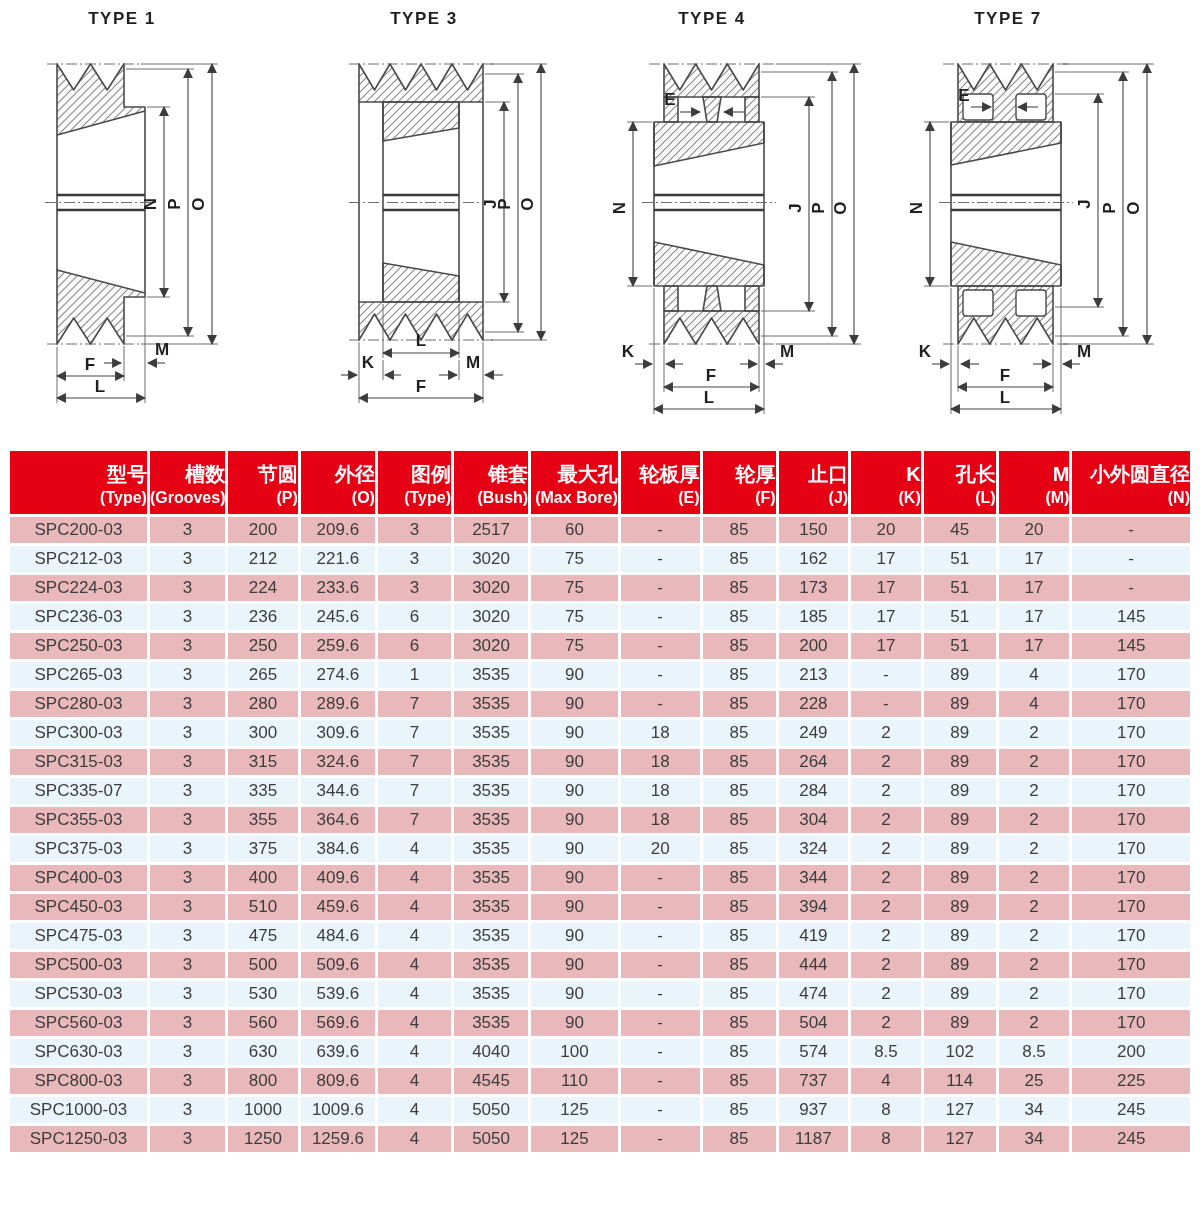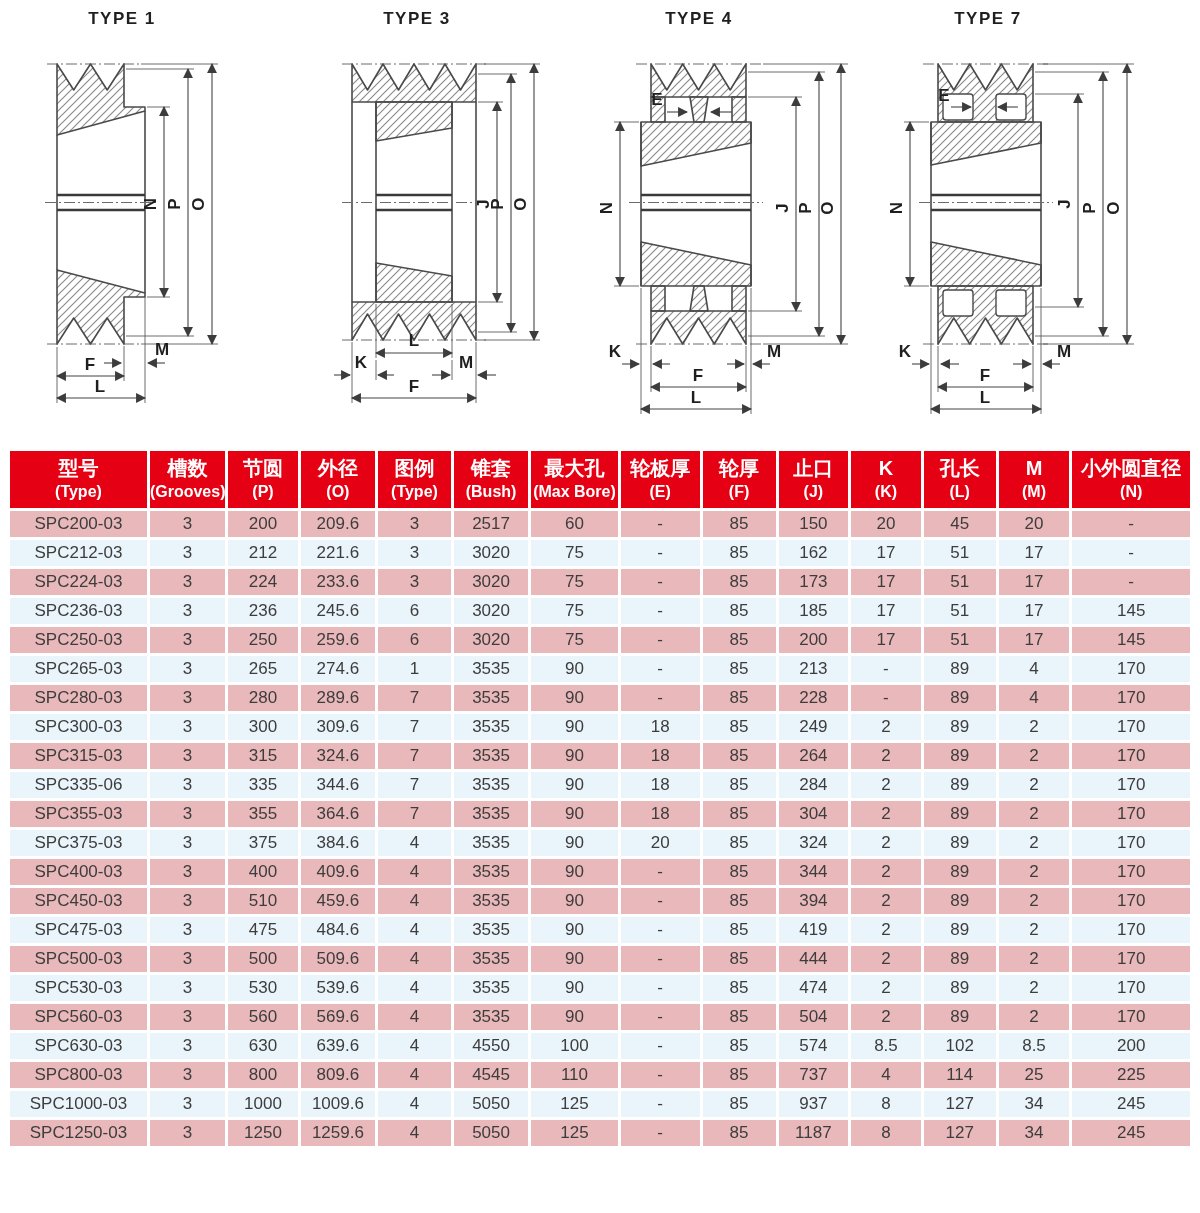--- a/index.html
+++ b/index.html
@@ -6,35 +6,35 @@
     --header-bg:#e60013; --header-text:#ffffff;
     --row-pink:#e9b8ba; --row-blue:#e9f4fb;
     --body-text:#3d3d3d; --drawing-line:#4a4a4a;
   }
   *{box-sizing:border-box;}
   html,body{margin:0;padding:0;background:#fff;}
   body{width:1200px;font-family:"Liberation Sans",sans-serif;}
   .page{width:1200px;}
 
   
-  .diagrams{display:flex;padding:2px 6px 0 6px;height:434px;}
+  .diagrams{display:flex;justify-content:space-between;padding:2px 6px 0 6px;height:434px;}
   .diag{margin:0;padding:0;}
   svg text.title{font-family:"Liberation Sans",sans-serif;font-size:17px;font-weight:bold;fill:#1f1f1f;letter-spacing:1.5px;text-anchor:middle;}
   svg text.dimtext{font-family:"Liberation Sans",sans-serif;font-size:17px;font-weight:bold;fill:#1f1f1f;text-anchor:middle;}
   .hatched{fill:url(#hatch);stroke:var(--drawing-line);stroke-width:1.6;stroke-linejoin:round;}
   .white{fill:#ffffff;stroke:var(--drawing-line);stroke-width:1.4;}
   .edge{stroke:var(--drawing-line);stroke-width:1.6;fill:none;}
   .borel{stroke:#3a3a3a;stroke-width:2.6;}
   .cl{stroke:#6b6b6b;stroke-width:1;stroke-dasharray:11 3 2 3;fill:none;}
   .ext{stroke:#5c5c5c;stroke-width:0.9;}
   .dim{stroke:#444;stroke-width:1.1;}
 
   
   table.spec-table{width:1186px;margin:14px 7px 0 7px;border-collapse:separate;border-spacing:3px;table-layout:fixed;}
-  table.spec-table th{background:var(--header-bg);color:var(--header-text);padding:4px 0 7px 0;vertical-align:middle;}
+  table.spec-table th{background:var(--header-bg);color:var(--header-text);padding:10px 0 7px 0;vertical-align:middle;text-align:right;}
   table.spec-table th .zh{font-size:20px;font-weight:bold;line-height:1.35;}
   table.spec-table th .en{font-size:16px;font-weight:600;line-height:1.2;}
   table.spec-table td{text-align:center;font-size:17px;color:var(--body-text);height:26px;padding:0;line-height:26px;white-space:nowrap;}
   tr.pink td{background:var(--row-pink);}
   tr.blue td{background:var(--row-blue);}
 </style>
 </head>
 <body>
 
 <div class="page">
@@ -480,21 +480,21 @@
           <td>90</td>
           <td>18</td>
           <td>85</td>
           <td>264</td>
           <td>2</td>
           <td>89</td>
           <td>2</td>
           <td>170</td>
         </tr>
         <tr class="blue">
-          <td>SPC335-06</td>
+          <td>SPC335-07</td>
           <td>3</td>
           <td>335</td>
           <td>344.6</td>
           <td>7</td>
           <td>3535</td>
           <td>90</td>
           <td>18</td>
           <td>85</td>
           <td>284</td>
           <td>2</td>
@@ -629,21 +629,21 @@
           <td>89</td>
           <td>2</td>
           <td>170</td>
         </tr>
         <tr class="blue">
           <td>SPC630-03</td>
           <td>3</td>
           <td>630</td>
           <td>639.6</td>
           <td>4</td>
-          <td>4550</td>
+          <td>4040</td>
           <td>100</td>
           <td>-</td>
           <td>85</td>
           <td>574</td>
           <td>8.5</td>
           <td>102</td>
           <td>8.5</td>
           <td>200</td>
         </tr>
         <tr class="pink">

